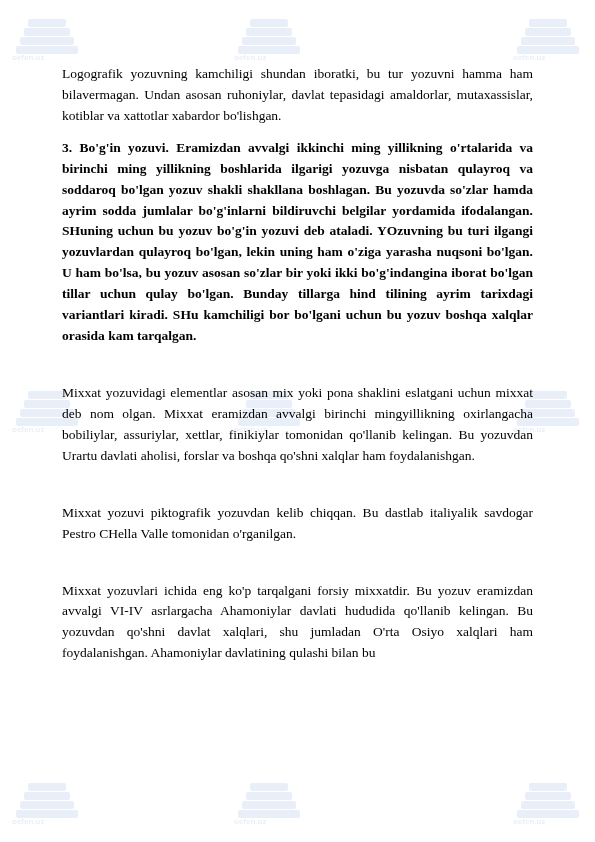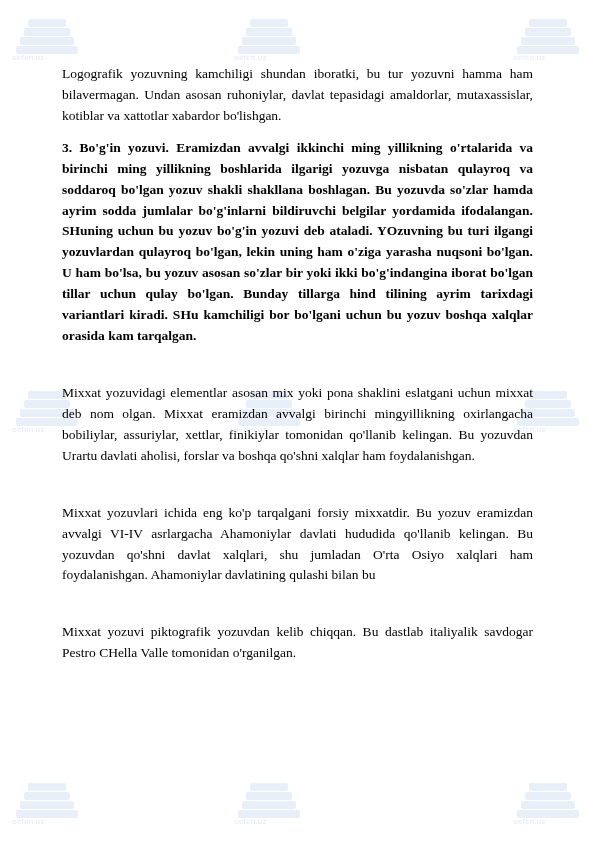--- a/index.html
+++ b/index.html
@@ -192,18 +192,18 @@
 
   <div class="content">
 
     <p class="paragraph">Logografik yozuvning kamchiligi shundan iboratki, bu tur yozuvni hamma ham bilavermagan. Undan asosan ruhoniylar, davlat tepasidagi amaldorlar, mutaxassislar, kotiblar va xattotlar xabardor bo'lishgan.</p>
 
     <p class="paragraph-numbered">3. Bo'g'in yozuvi. Eramizdan avvalgi ikkinchi ming yillikning o'rtalarida va birinchi ming yillikning boshlarida ilgarigi yozuvga nisbatan qulayroq va soddaroq bo'lgan yozuv shakli shakllana boshlagan. Bu yozuvda so'zlar hamda ayrim sodda jumlalar bo'g'inlarni bildiruvchi belgilar yordamida ifodalangan. SHuning uchun bu yozuv bo'g'in yozuvi deb ataladi. YOzuvning bu turi ilgangi yozuvlardan qulayroq bo'lgan, lekin uning ham o'ziga yarasha nuqsoni bo'lgan. U ham bo'lsa, bu yozuv asosan so'zlar bir yoki ikki bo'g'indangina iborat bo'lgan tillar uchun qulay bo'lgan. Bunday tillarga hind tilining ayrim tarixdagi variantlari kiradi. SHu kamchiligi bor bo'lgani uchun bu yozuv boshqa xalqlar orasida kam tarqalgan.</p>
 
 
     <p class="paragraph">Mixxat yozuvidagi elementlar asosan mix yoki pona shaklini eslatgani uchun mixxat deb nom olgan. Mixxat eramizdan avvalgi birinchi mingyillikning oxirlangacha bobiliylar, assuriylar, xettlar, finikiylar tomonidan qo'llanib kelingan. Bu yozuvdan Urartu davlati aholisi, forslar va boshqa qo'shni xalqlar ham foydalanishgan.</p>
 
+    <p class="paragraph">Mixxat yozuvi piktografik yozuvdan kelib chiqqan. Bu dastlab italiyalik savdogar Pestro CHella Valle tomonidan o'rganilgan.</p>
+
     <p class="paragraph">Mixxat yozuvlari ichida eng ko'p tarqalgani forsiy mixxatdir. Bu yozuv eramizdan avvalgi VI-IV asrlargacha Ahamoniylar davlati hududida qo'llanib kelingan. Bu yozuvdan qo'shni davlat xalqlari, shu jumladan O'rta Osiyo xalqlari ham foydalanishgan. Ahamoniylar davlatining qulashi bilan bu</p>
-
-    <p class="paragraph">Mixxat yozuvi piktografik yozuvdan kelib chiqqan. Bu dastlab italiyalik savdogar Pestro CHella Valle tomonidan o'rganilgan.</p>
 
   </div>
 </div>
 
 </body></html>

